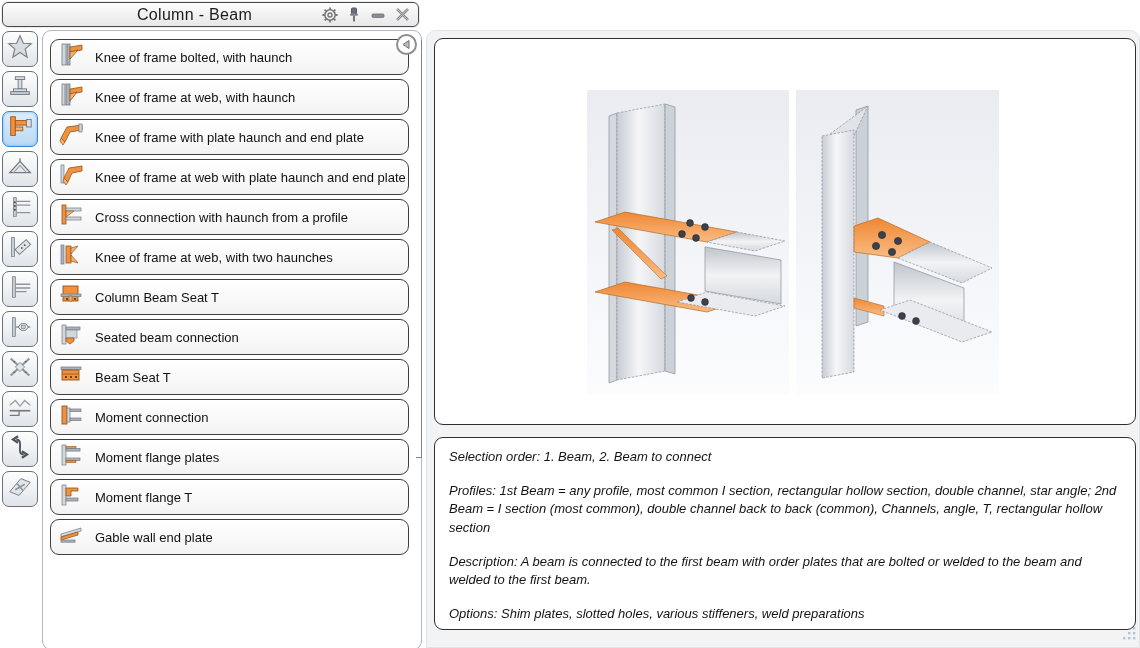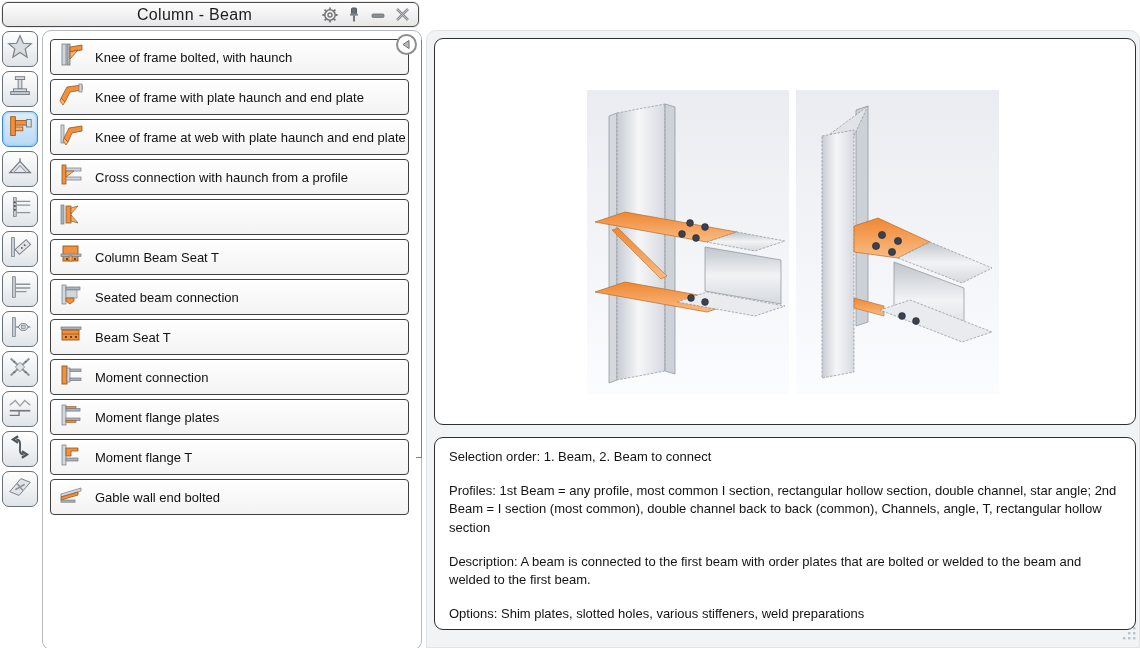--- a/index.html
+++ b/index.html
@@ -26,40 +26,40 @@
     display:flex; align-items:center; justify-content:center; cursor:pointer;
     box-shadow:inset 0 1px 0 #fff; }
   .tool-btn.selected { background:linear-gradient(#ddeefb,#b9d9f5);
     border-color:#3a87d4; box-shadow:inset 0 0 3px #7db4e6; }
 
   
   .list-panel { position:absolute; left:42px; top:30px; width:380px; height:620px;
     background:#fff; border:1.5px solid #b5b8bc; border-radius:9px;
     padding:8px 12px 4px 7px; }
   .conn-item { height:36px; margin-bottom:4px;
-    border:1.5px solid #3f3f3f; border-radius:4px;
+    border:1.5px solid #3f3f3f; border-radius:9px;
     background:linear-gradient(#ffffff,#f3f3f3);
     display:flex; align-items:center; gap:11px; padding:0 8px 0 7px;
     cursor:pointer; }
   .conn-item .lbl { font-size:13px; color:#111; white-space:nowrap; }
   .collapse-btn { position:absolute; left:396px; top:34px; width:21px; height:21px;
     border:2px solid #8e8e8e; border-radius:50%; background:#fdfdfd;
     display:flex; align-items:center; justify-content:center; cursor:pointer; z-index:5; }
   .scroll-line { position:absolute; left:416px; top:40px; width:6px; height:418px;
     border-right:1.5px solid #828282; border-bottom:1.5px solid #828282; cursor:pointer; }
 
   
   .right-wrap { position:absolute; left:426px; top:30px; width:714px; height:618px;
     background:#f2f3f5; border:1px solid #e2e3e5; border-radius:10px 10px 0 0; }
   .preview-box { position:absolute; left:7px; top:7px; width:702px; height:387px;
     background:#fff; border:1.4px solid #2f2f2f; border-radius:9px; overflow:hidden; }
   .illustration { position:absolute; left:152px; top:51px; }
   .info-box { position:absolute; left:7px; top:406px; width:702px; height:193px;
     background:#fff; border:1.4px solid #2f2f2f; border-radius:9px;
-    padding:10px 14px; overflow:hidden; }
+    padding:10px 14px; overflow:hidden;font-style:italic; }
   .info-box p { font-size:13px; line-height:1.4; color:#131313; margin:0 0 16px 0; }
   .resize-grip { position:absolute; right:1px; bottom:1px; }
 </style>
 </head>
 <body>
 
 <div id="stage">
 
   <div class="titlebar">
     <span class="title">Column - Beam</span>
@@ -195,20 +195,29 @@
         <span><svg width="26" height="26" viewBox="0 0 26 26">
             <rect x="4" y="2" width="4" height="21" fill="#d2d7dd" stroke="#737a83" stroke-width="0.8"></rect>
             <rect x="9" y="2" width="3" height="21" fill="#aab1b9" stroke="#737a83" stroke-width="0.8"></rect>
             <polygon points="12,5 24,3 24,8 12,10" fill="#f0913f" stroke="#96561c" stroke-width="0.8"></polygon>
             <polygon points="12,10 20,8 12,17" fill="#f7b273" stroke="#96561c" stroke-width="0.8"></polygon>
           </svg></span>
         <span class="lbl">Knee of frame bolted, with haunch</span>
       </div>
       <div class="conn-item">
         <span><svg width="26" height="26" viewBox="0 0 26 26">
+            <rect x="4" y="2" width="3" height="21" fill="#d2d7dd" stroke="#737a83" stroke-width="0.8"></rect>
+            <rect x="8" y="2" width="4" height="21" fill="#aab1b9" stroke="#737a83" stroke-width="0.8"></rect>
+            <polygon points="12,7 24,5 24,10 12,12" fill="#f0913f" stroke="#96561c" stroke-width="0.8"></polygon>
+            <polygon points="12,12 19,10 12,19" fill="#f7b273" stroke="#96561c" stroke-width="0.8"></polygon>
+          </svg></span>
+        <span class="lbl">Knee of frame at web, with haunch</span>
+      </div>
+      <div class="conn-item">
+        <span><svg width="26" height="26" viewBox="0 0 26 26">
             <polygon points="3,16 9,5 24,3 24,8 12,10 7,20" fill="#f0913f" stroke="#96561c" stroke-width="0.8"></polygon>
             <rect x="21" y="2" width="3" height="8" fill="#d2d7dd" stroke="#737a83" stroke-width="0.7"></rect>
             <polygon points="3,16 7,20 5,23 2,19" fill="#f7b273" stroke="#96561c" stroke-width="0.7"></polygon>
           </svg></span>
         <span class="lbl">Knee of frame with plate haunch and end plate</span>
       </div>
       <div class="conn-item">
         <span><svg width="26" height="26" viewBox="0 0 26 26">
             <rect x="3" y="3" width="3" height="18" fill="#d2d7dd" stroke="#737a83" stroke-width="0.7"></rect>
             <polygon points="6,16 11,6 24,4 24,9 14,11 10,20" fill="#f0913f" stroke="#96561c" stroke-width="0.8"></polygon>
@@ -225,20 +234,21 @@
           </svg></span>
         <span class="lbl">Cross connection with haunch from a profile</span>
       </div>
       <div class="conn-item">
         <span><svg width="26" height="26" viewBox="0 0 26 26">
             <rect x="3" y="3" width="3" height="19" fill="#aab1b9" stroke="#737a83" stroke-width="0.7"></rect>
             <rect x="8" y="4" width="5" height="17" fill="#f0913f" stroke="#96561c" stroke-width="0.8"></rect>
             <polygon points="13,6 20,4 13,12" fill="#f7b273" stroke="#96561c" stroke-width="0.7"></polygon>
             <polygon points="13,19 20,21 13,13" fill="#f7b273" stroke="#96561c" stroke-width="0.7"></polygon>
           </svg></span>
+        <span class="lbl">Knee of frame at web, with two haunches</span>
       </div>
       <div class="conn-item">
         <span><svg width="26" height="26" viewBox="0 0 26 26">
             <rect x="5" y="4" width="15" height="15" fill="#f0913f" stroke="#96561c" stroke-width="0.9"></rect>
             <rect x="3" y="12" width="20" height="2.4" fill="#aab1b9" stroke="#737a83" stroke-width="0.7"></rect>
             <rect x="11" y="14" width="3" height="5" fill="#f7b273" stroke="#96561c" stroke-width="0.6"></rect>
             <circle cx="9" cy="17" r="1" fill="#4a3010"></circle>
             <circle cx="17" cy="17" r="1" fill="#4a3010"></circle>
           </svg></span>
         <span class="lbl">Column Beam Seat T</span>
@@ -289,21 +299,21 @@
             <rect x="8" y="16" width="12" height="3" fill="#aab1b9" stroke="#737a83" stroke-width="0.7"></rect>
           </svg></span>
         <span class="lbl">Moment flange T</span>
       </div>
       <div class="conn-item">
         <span><svg width="26" height="26" viewBox="0 0 26 26">
             <polygon points="3,12 23,6 23,9 3,15" fill="#d2d7dd" stroke="#737a83" stroke-width="0.7"></polygon>
             <polygon points="3,15 20,10 20,13 3,18" fill="#f0913f" stroke="#96561c" stroke-width="0.8"></polygon>
             <rect x="3" y="18" width="14" height="2.2" fill="#aab1b9" stroke="#737a83" stroke-width="0.7"></rect>
           </svg></span>
-        <span class="lbl">Gable wall end bolted</span>
+        <span class="lbl">Gable wall end plate</span>
       </div>
     </div>
   <div class="collapse-btn">
     <svg width="11" height="11" viewBox="0 0 11 11">
       <polygon points="8,1.5 8,9.5 2,5.5" fill="#b9bdc2" stroke="#717171" stroke-width="1"></polygon>
     </svg>
   </div>
   <div class="scroll-line"></div>
 
   <div class="right-wrap">

